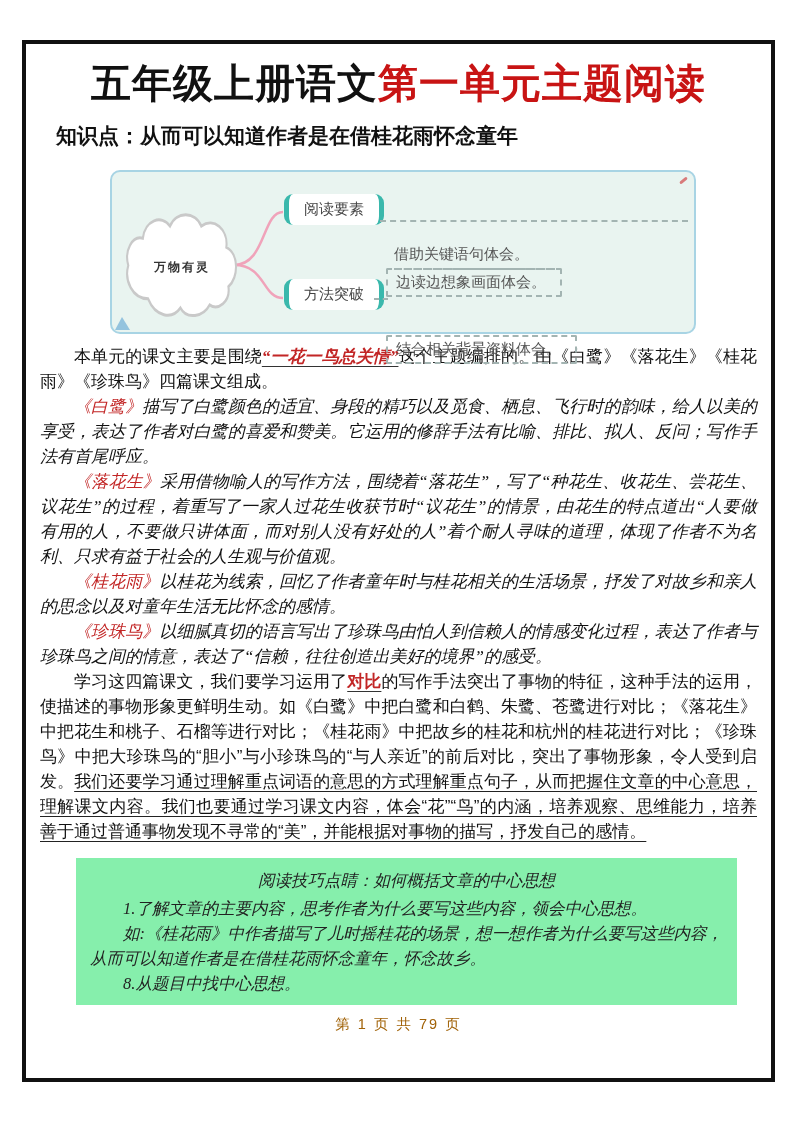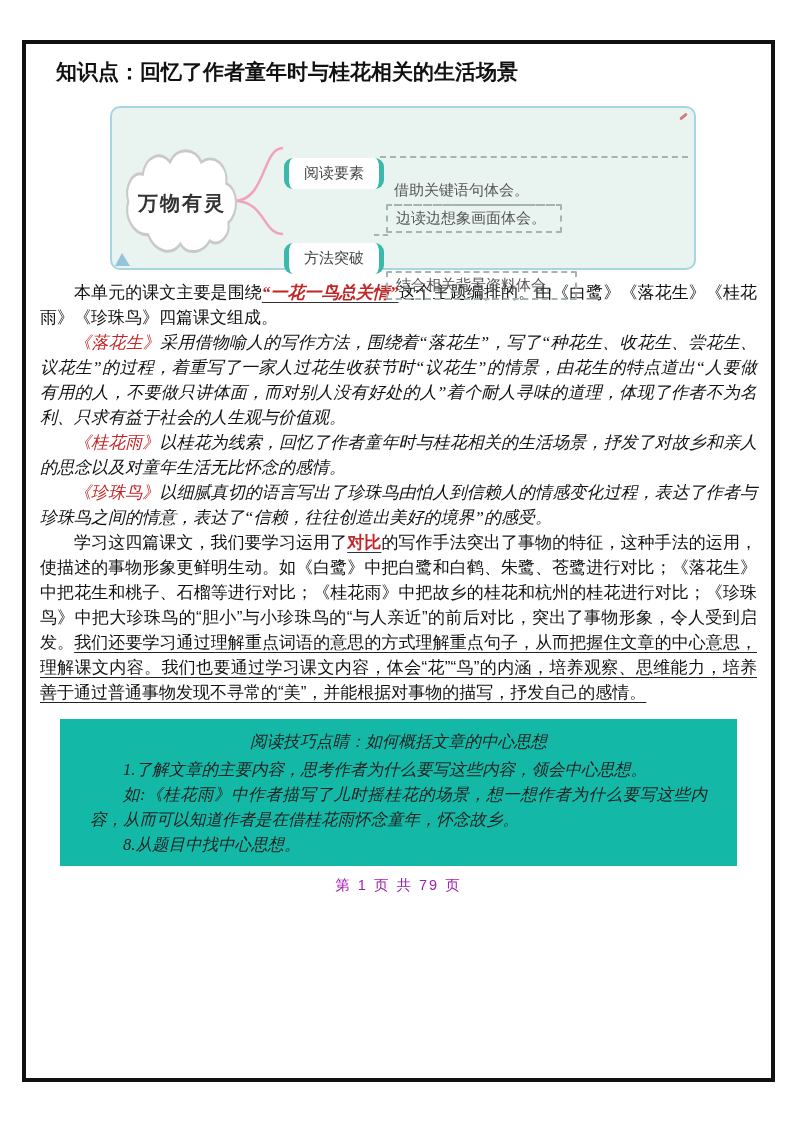--- a/index.html
+++ b/index.html
@@ -10,22 +10,22 @@
   .title{margin:14px 10px 0;text-align:center;font-size:40px;line-height:1.25;font-weight:bold;letter-spacing:1px;font-family:"Liberation Sans",sans-serif;}
   .t-black{color:#111;}
   .t-red{color:#c81414;}
   .subtitle{margin:14px 0 0 30px;font-size:21px;font-weight:bold;color:#111;font-family:"Liberation Sans",sans-serif;}
 
   
   .diagram{position:relative;margin:20px 0 0 84px;width:586px;height:164px;background:#e9f4f0;border:2px solid #a8d4e4;border-radius:10px;box-sizing:border-box;}
   .connectors{position:absolute;left:0;top:0;width:586px;height:164px;pointer-events:none;}
   .cloud{position:absolute;left:10px;top:36px;width:120px;height:118px;display:flex;align-items:center;justify-content:center;}
   .cloud-svg{position:absolute;left:0;top:0;width:120px;height:118px;}
-  .cloud-label{position:relative;font-size:20px;font-weight:bold;color:#333;letter-spacing:2px;}
-  .node{position:absolute;left:172px;width:80px;text-align:center;padding:6px 5px;background:#fff;border-left:5px solid #3ab8ac;border-right:5px solid #3ab8ac;border-radius:9px;font-size:15px;color:#444;box-sizing:content-box;margin-top:28px;}
+  .cloud-label{position:relative;font-size:12px;font-weight:bold;color:#333;letter-spacing:2px;}
+  .node{position:absolute;left:172px;width:80px;text-align:center;padding:6px 5px;background:#fff;border-left:5px solid #3ab8ac;border-right:5px solid #3ab8ac;border-radius:9px;font-size:15px;color:#444;box-sizing:content-box;}
   .node1{top:22px;}
   .node2{top:107px;}
   .d-text{position:absolute;font-size:15px;color:#555;line-height:20px;}
   .d-item1{left:280px;top:6px;width:300px;}
   .dash-h{position:absolute;border-top:2px dashed #a3b4b2;}
   .dash1{left:268px;top:48px;width:308px;}
   .d-item2{left:282px;top:72px;padding:0 26px 4px 0;border-bottom:2px dashed #a3b4b2;}
   .d-box{position:absolute;left:274px;border:2px dashed #a3b4b2;padding:3px 14px 3px 8px;font-size:15px;color:#555;border-radius:2px;}
   .d-box1{top:96px;}
   .d-box2{top:129px;margin-top:34px;}
@@ -37,34 +37,35 @@
   .content{margin:10px 14px 0 14px;font-size:17px;line-height:25px;text-align:justify;color:#111;}
   .content p{margin:0;text-indent:2em;}
   .p-sans{font-family:"Liberation Sans",sans-serif;}
   .p-kai{font-family:"Liberation Serif",serif;font-style:italic;}
   .book-title{color:#c22626;}
   .red-hl{color:#c22626;font-weight:bold;font-family:"Liberation Serif",serif;font-style:italic;text-decoration:underline;text-decoration-color:#333;text-underline-offset:4px;}
   .red-hl2{color:#c22626;font-weight:bold;text-decoration:underline;text-decoration-color:#333;text-underline-offset:4px;}
   .u-black{text-decoration:underline;text-decoration-color:#222;text-underline-offset:4px;}
 
   
-  .tips-box{margin:14px 34px 0 34px;background:#14b8a6;padding:8px 30px 9px;font-size:16.5px;line-height:25px;color:#222;font-family:"Liberation Serif",serif;font-style:italic;text-align:justify;}
+  .tips-box{margin:14px 34px 0 50px;background:#86efac;padding:8px 14px 9px;font-size:16.5px;line-height:25px;color:#222;font-family:"Liberation Serif",serif;font-style:italic;text-align:justify;}
   .tips-title{text-align:center;text-indent:0 !important;margin:2px 0 3px !important;}
   .tips-box p{margin:0;text-indent:2em;}
 
   
-  .footer{margin-top:10px;text-align:center;font-size:14.5px;color:#a21caf;letter-spacing:2px;}
+  .footer{margin-top:10px;text-align:center;font-size:14.5px;color:#a16207;letter-spacing:2px;}
 </style>
 </head>
 <body>
 
 <div class="page">
 
+  <h1 class="title"><span class="t-black">五年级上册语文</span><span class="t-red">第一单元主题阅读</span></h1>
 
-  <h2 class="subtitle">知识点：回忆了作者童年时与桂花相关的生活场景</h2>
+  <h2 class="subtitle">知识点：从而可以知道作者是在借桂花雨怀念童年</h2>
 
   <div class="diagram">
     <svg class="connectors" viewBox="0 0 586 164">
       <path d="M 122 93 C 154 93, 150 40, 171 40" fill="none" stroke="#f0a3ba" stroke-width="2.5"></path>
       <path d="M 122 93 C 154 93, 150 126, 171 126" fill="none" stroke="#f0a3ba" stroke-width="2.5"></path>
     </svg>
 
     <div class="cloud">
       <svg class="cloud-svg" viewBox="0 0 115 78" preserveAspectRatio="none">
         <path d="M25,60 C10,60 2,48 6,38 C2,28 10,18 20,20 C22,8 38,4 46,12 C52,2 70,2 76,12 C88,6 102,14 100,26 C112,30 112,46 102,52 C104,62 92,68 84,64 C78,72 62,74 56,66 C48,74 32,72 25,60 Z" fill="#ffffff" stroke="#c9c9c9" stroke-width="2"></path>
@@ -82,20 +83,21 @@
     <div class="d-box d-box2">结合相关背景资料体会。</div>
     <div class="dash-h dash2"></div>
 
     <div class="mountain"></div>
     <div class="corner-mark"></div>
   </div>
 
   <div class="content">
     <p class="p-sans"><span>本单元的课文主要是围绕</span><span class="red-hl">“一花一鸟总关情”</span><span>这个主题编排的。由《白鹭》《落花生》《桂花雨》《珍珠鸟》四篇课文组成。</span></p>
 
+    <p class="p-kai"><span class="book-title">《白鹭》</span><span>描写了白鹭颜色的适宜、身段的精巧以及觅食、栖息、飞行时的韵味，给人以美的享受，表达了作者对白鹭的喜爱和赞美。它运用的修辞手法有比喻、排比、拟人、反问；写作手法有首尾呼应。</span></p>
 
     <p class="p-kai"><span class="book-title">《落花生》</span><span>采用借物喻人的写作方法，围绕着“落花生”，写了“种花生、收花生、尝花生、议花生”的过程，着重写了一家人过花生收获节时“议花生”的情景，由花生的特点道出“人要做有用的人，不要做只讲体面，而对别人没有好处的人”着个耐人寻味的道理，体现了作者不为名利、只求有益于社会的人生观与价值观。</span></p>
 
     <p class="p-kai"><span class="book-title">《桂花雨》</span><span>以桂花为线索，回忆了作者童年时与桂花相关的生活场景，抒发了对故乡和亲人的思念以及对童年生活无比怀念的感情。</span></p>
 
     <p class="p-kai"><span class="book-title">《珍珠鸟》</span><span>以细腻真切的语言写出了珍珠鸟由怕人到信赖人的情感变化过程，表达了作者与珍珠鸟之间的情意，表达了“信赖，往往创造出美好的境界”的感受。</span></p>
 
     <p class="p-sans"><span>学习这四篇课文，我们要学习运用了</span><span class="red-hl2">对比</span><span>的写作手法突出了事物的特征，这种手法的运用，使描述的事物形象更鲜明生动。如《白鹭》中把白鹭和白鹤、朱鹭、苍鹭进行对比；《落花生》中把花生和桃子、石榴等进行对比；《桂花雨》中把故乡的桂花和杭州的桂花进行对比；《珍珠鸟》中把大珍珠鸟的“胆小”与小珍珠鸟的“与人亲近”的前后对比，突出了事物形象，令人受到启发。</span><span class="u-black">我们还要学习通过理解重点词语的意思的方式理解重点句子，从而把握住文章的中心意思，理解课文内容。我们也要通过学习课文内容，体会“花”“鸟”的内涵，培养观察、思维能力，培养善于通过普通事物发现不寻常的“美”，并能根据对事物的描写，抒发自己的感情。</span></p>
   </div>
 

